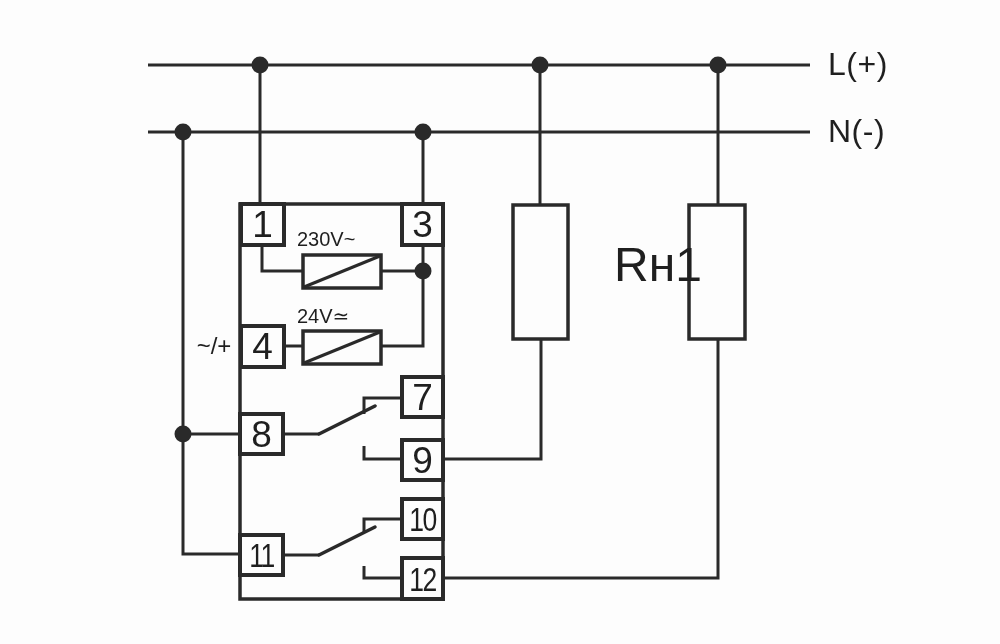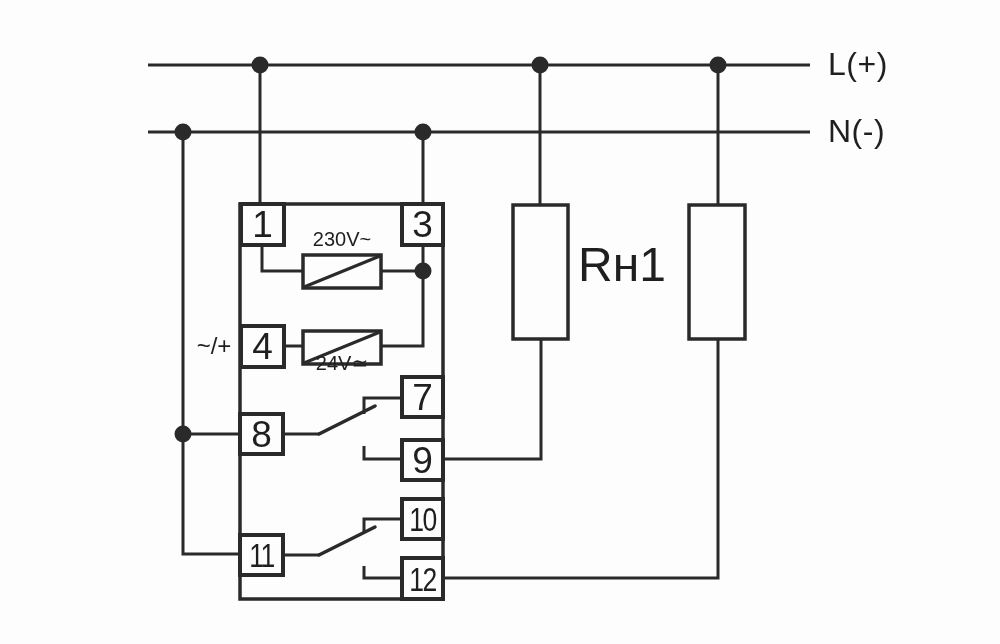--- a/index.html
+++ b/index.html
@@ -33,23 +33,23 @@
   .dot { fill: currentColor; stroke: none; }
 
   .label { position: absolute; white-space: nowrap; color: var(--text); }
   .bus-label { font-size: 32px; line-height: 34px; letter-spacing: 0.5px; }
   .tnum {
     position: absolute;
     display: flex; align-items: center; justify-content: center;
     font-size: 37px; line-height: 1; color: var(--text);
   }
   .tnum.two { font-size: 34px; transform: scaleX(0.78); letter-spacing: -2px; }
-  .coil-label { font-size: 20px; line-height: 20px; text-align: center; width: 90px; }
+  .coil-label { font-size: 20px; line-height: 20px; width: 90px; }
   .polarity-label { font-size: 24px; line-height: 24px; text-align: center; width: 56px; }
-  .load-label { font-size: 48px; line-height: 50px; letter-spacing: 0px; }
+  .load-label { font-size: 48px; line-height: 50px; letter-spacing: 0px; margin-left: 36px; }
 </style>
 </head>
 <body>
 
 <div id="stage">
 
   <svg id="wires-svg" viewBox="0 0 1000 644" xmlns="http://www.w3.org/2000/svg">
 
     <line class="wire" x1="148" y1="65" x2="810" y2="65"></line>
     <line class="wire" x1="148" y1="132" x2="810" y2="132"></line>
@@ -119,19 +119,19 @@
   <div class="tnum" style="left:402px; top:204px; width:41px; height:41px;">3</div>
   <div class="tnum" style="left:241px; top:326px; width:43px; height:41px;">4</div>
   <div class="tnum" style="left:240px; top:414px; width:43px; height:40px;">8</div>
   <div class="tnum" style="left:402px; top:377px; width:41px; height:40px;">7</div>
   <div class="tnum" style="left:402px; top:440px; width:41px; height:40px;">9</div>
   <div class="tnum two" style="left:402px; top:499px; width:41px; height:40px;">10</div>
   <div class="tnum two" style="left:240px; top:535px; width:43px; height:40px;">11</div>
   <div class="tnum two" style="left:402px; top:558px; width:41px; height:41px;">12</div>
 
   <div class="label coil-label" style="left:297px; top:229px;">230V~</div>
-  <div class="label coil-label" style="left:297px; top:306px;margin-top:47px;">24V≃</div>
+  <div class="label coil-label" style="left:297px; top:306px;">24V≃</div>
 
   <div class="label polarity-label" style="left:186px; top:334px;">~/+</div>
 
   <div class="label load-label" style="left:578px; top:240px;">Rн1</div>
 
 </div>
 
 </body></html>

